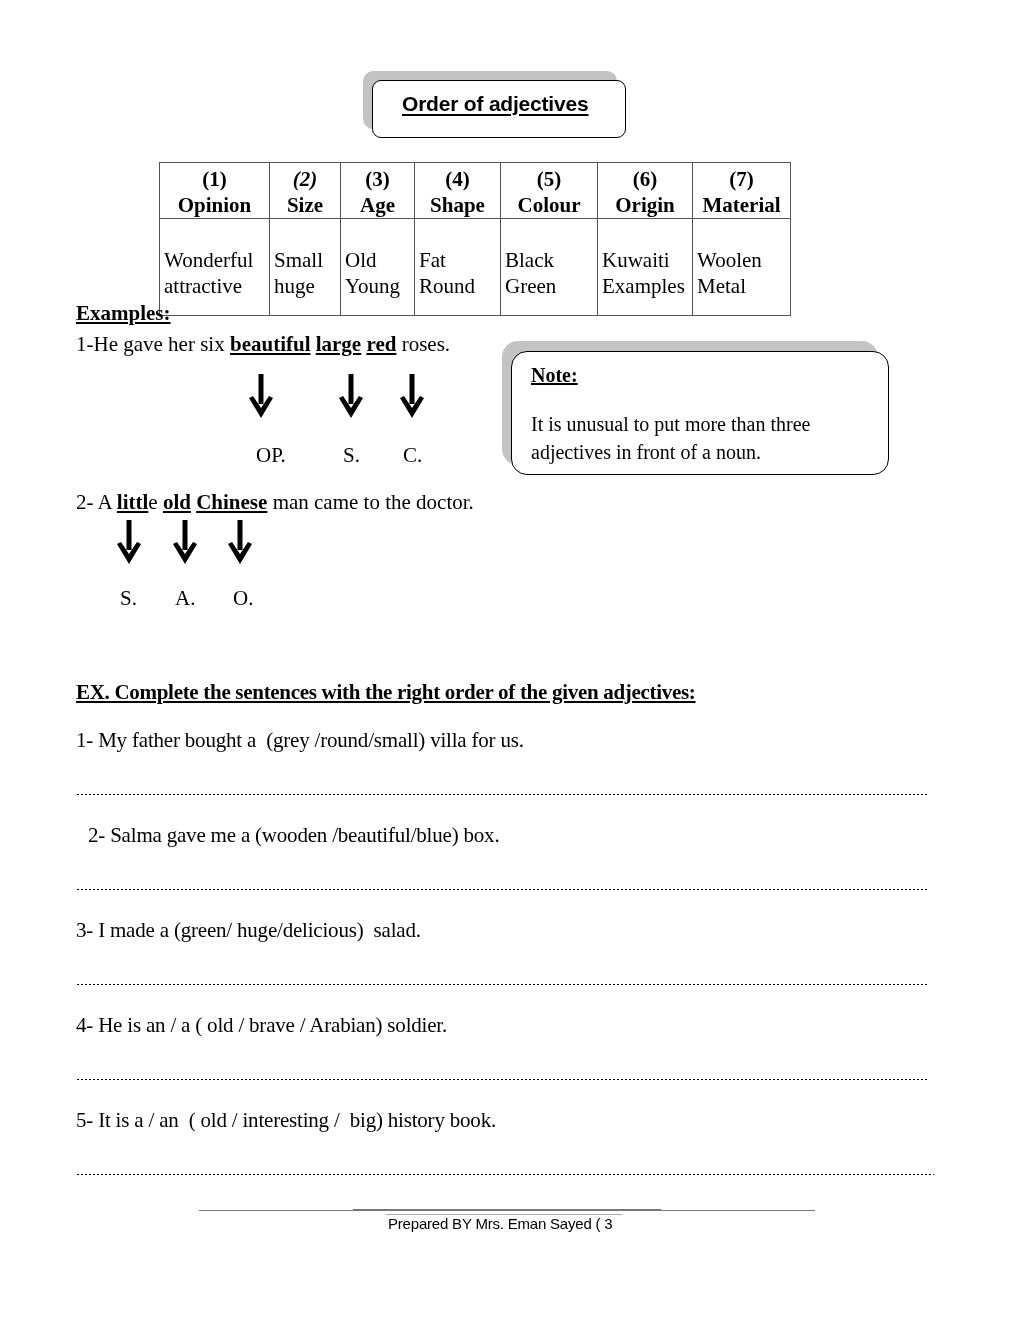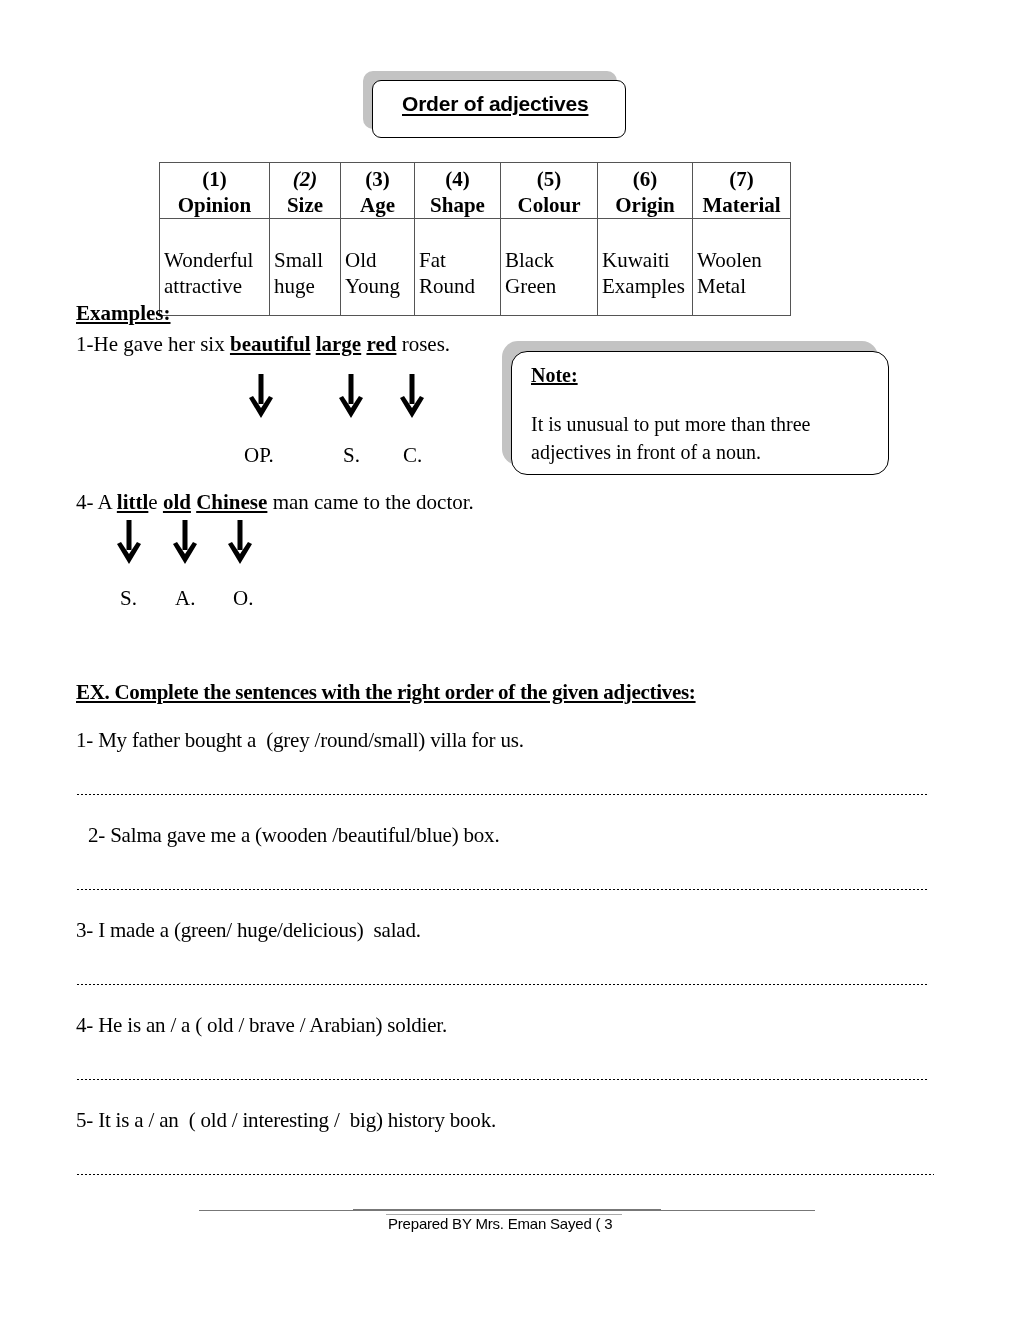--- a/index.html
+++ b/index.html
@@ -105,30 +105,30 @@
   </svg>
 <svg class="abs arrow" style="left:338px; top:374px;" viewBox="0 0 26 46">
     <rect x="10.5" y="0" width="5" height="30" fill="#000"></rect>
     <polygon points="1,24 13,44 25,24 21,22 13,34 5,22" fill="#000"></polygon>
   </svg>
 <svg class="abs arrow" style="left:399px; top:374px;" viewBox="0 0 26 46">
     <rect x="10.5" y="0" width="5" height="30" fill="#000"></rect>
     <polygon points="1,24 13,44 25,24 21,22 13,34 5,22" fill="#000"></polygon>
   </svg>
 
-<div class="abs label" style="left:244px; top:443px;">OP.</div>
+<div class="abs label" style="left:256px; top:443px;">OP.</div>
 <div class="abs label" style="left:343px; top:443px;">S.</div>
 <div class="abs label" style="left:403px; top:443px;">C.</div>
 
 <div class="abs note-shadow"></div>
 <div class="abs note-box"></div>
 <div class="abs note-title">Note:</div>
 <div class="abs note-text">It is unusual to put more than three adjectives in front of a noun.</div>
 
-<div class="abs sent" style="left:76px; top:490px;"><span>4- A </span><b>littl</b><span style="font-weight:normal">e</span> <b>old</b> <b>Chinese</b><span> man came to the doctor.</span></div>
+<div class="abs sent" style="left:76px; top:490px;"><span>2- A </span><b>littl</b><span style="font-weight:normal">e</span> <b>old</b> <b>Chinese</b><span> man came to the doctor.</span></div>
 
 <svg class="abs arrow" style="left:116px; top:518px; height:50px;" viewBox="0 0 26 46">
     <rect x="10.5" y="0" width="5" height="30" fill="#000"></rect>
     <polygon points="1,24 13,44 25,24 21,22 13,34 5,22" fill="#000"></polygon>
   </svg>
 <svg class="abs arrow" style="left:172px; top:518px; height:50px;" viewBox="0 0 26 46">
     <rect x="10.5" y="0" width="5" height="30" fill="#000"></rect>
     <polygon points="1,24 13,44 25,24 21,22 13,34 5,22" fill="#000"></polygon>
   </svg>
 <svg class="abs arrow" style="left:227px; top:518px; height:50px;" viewBox="0 0 26 46">

